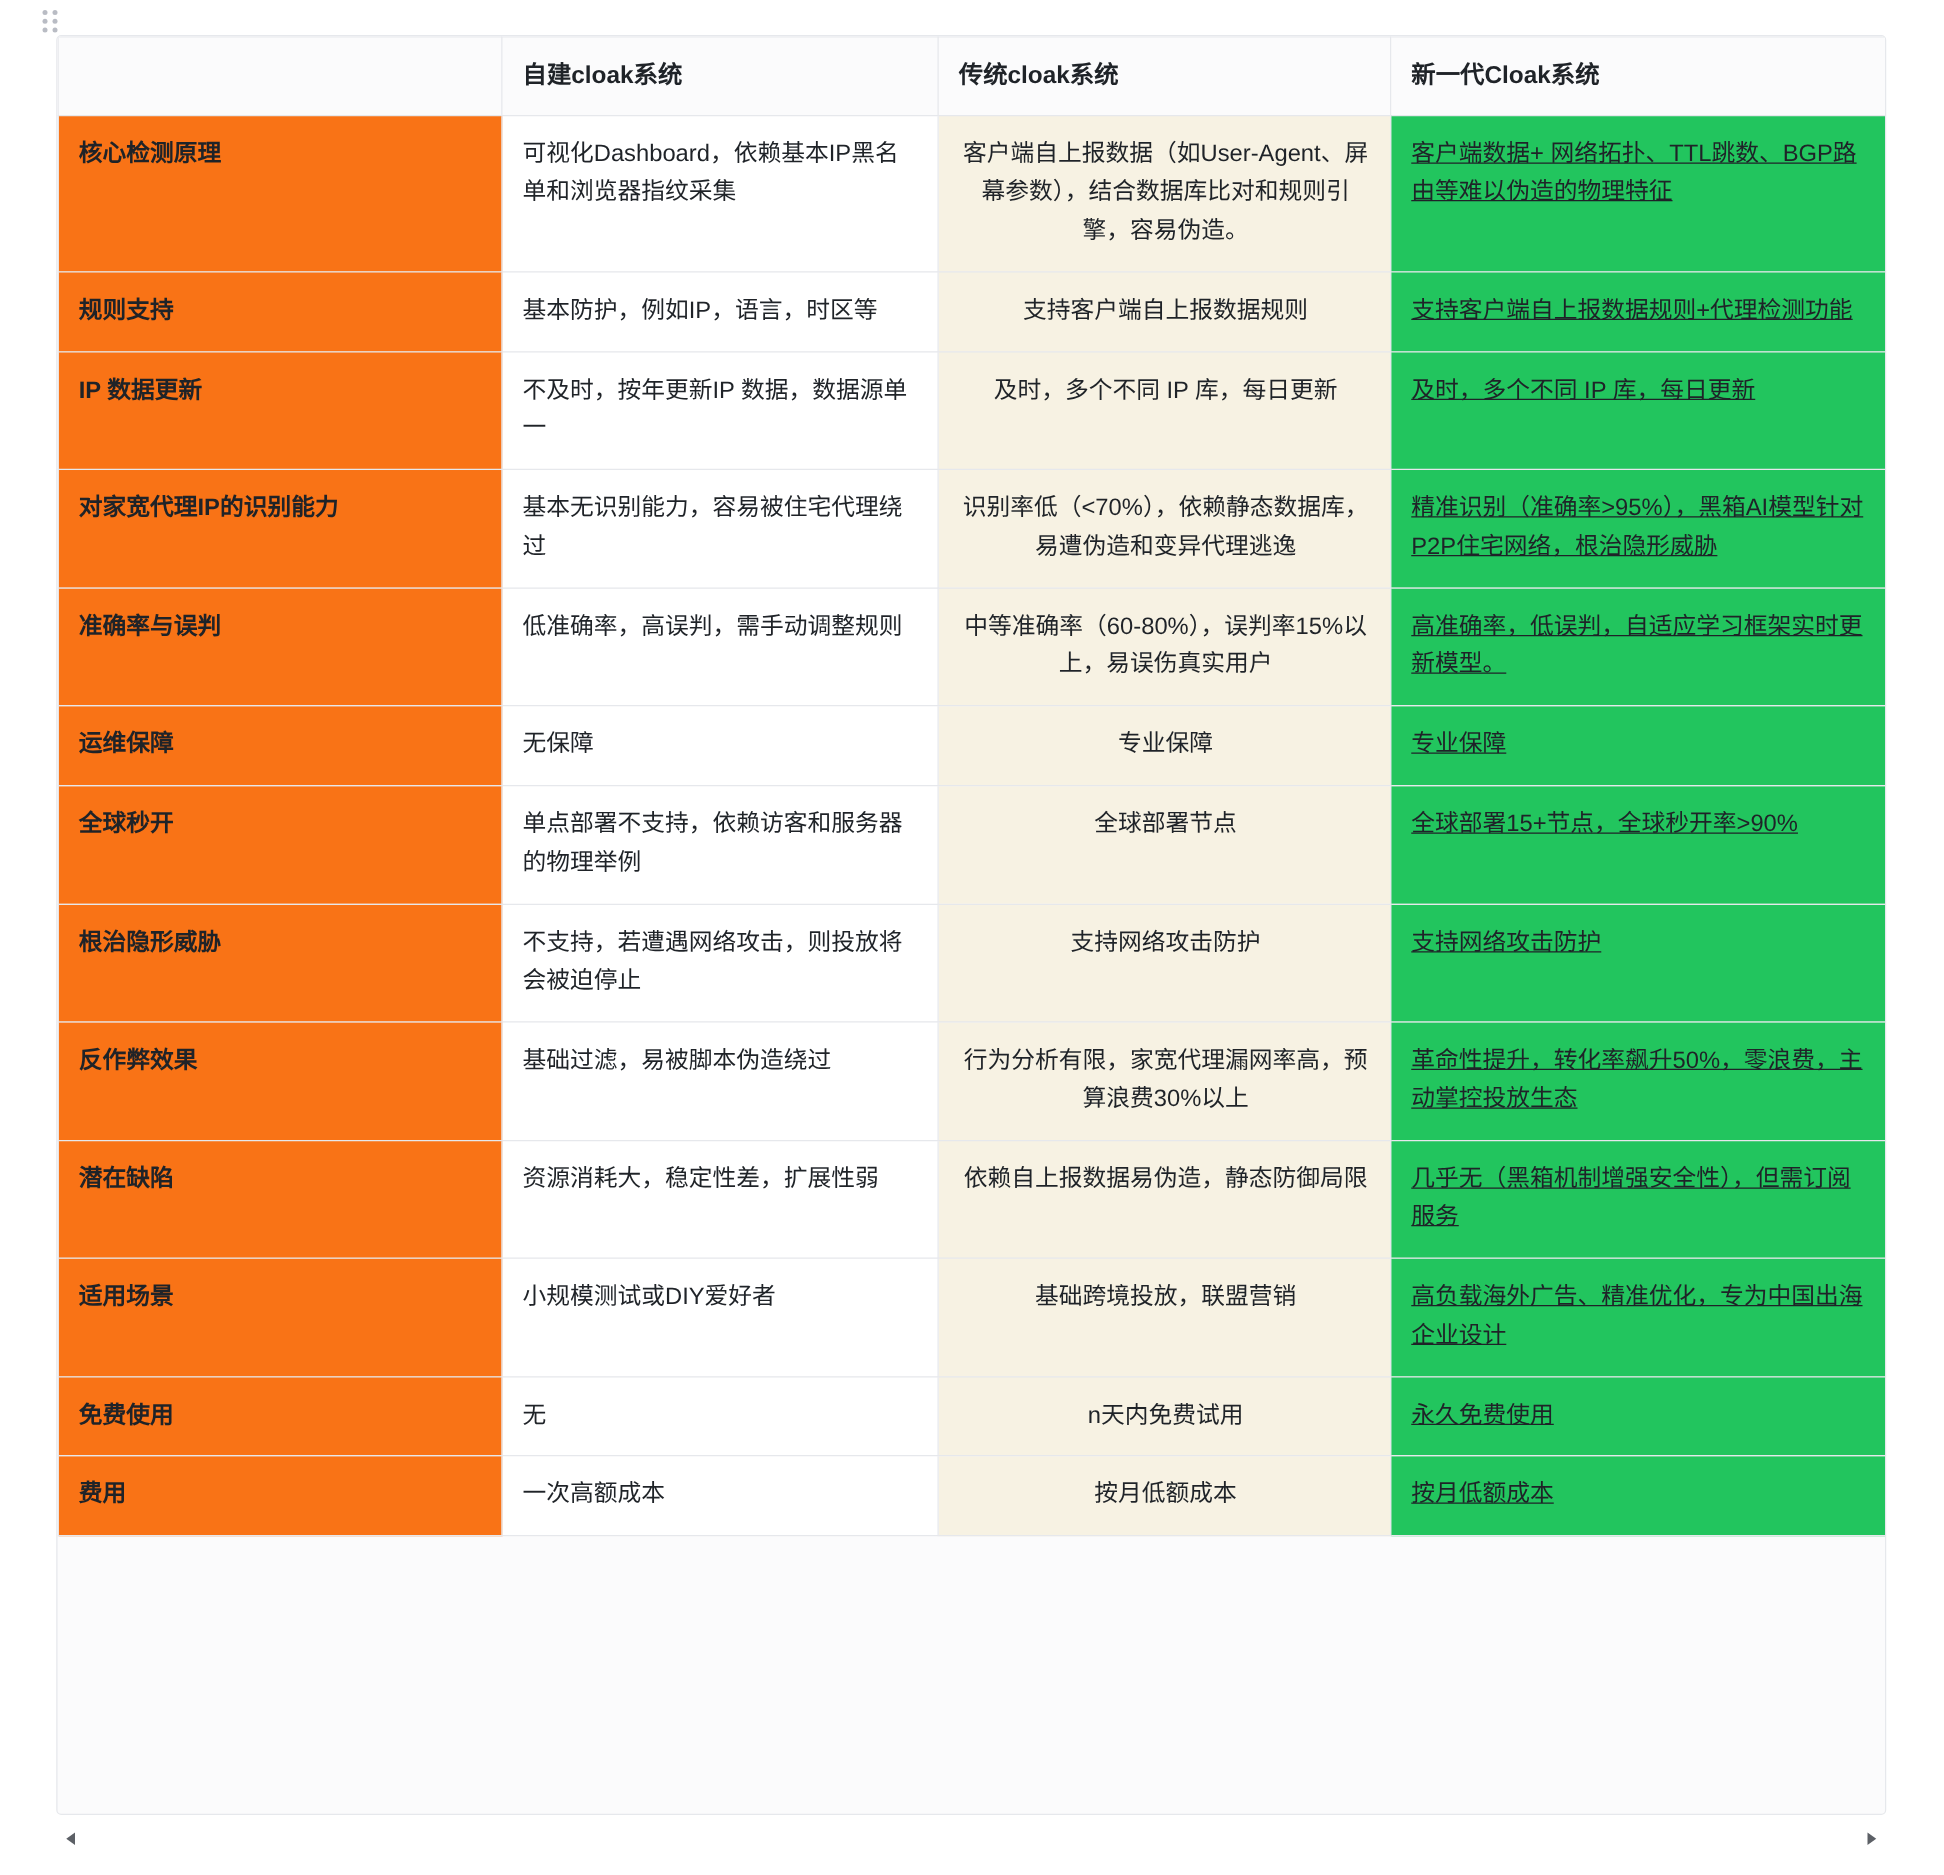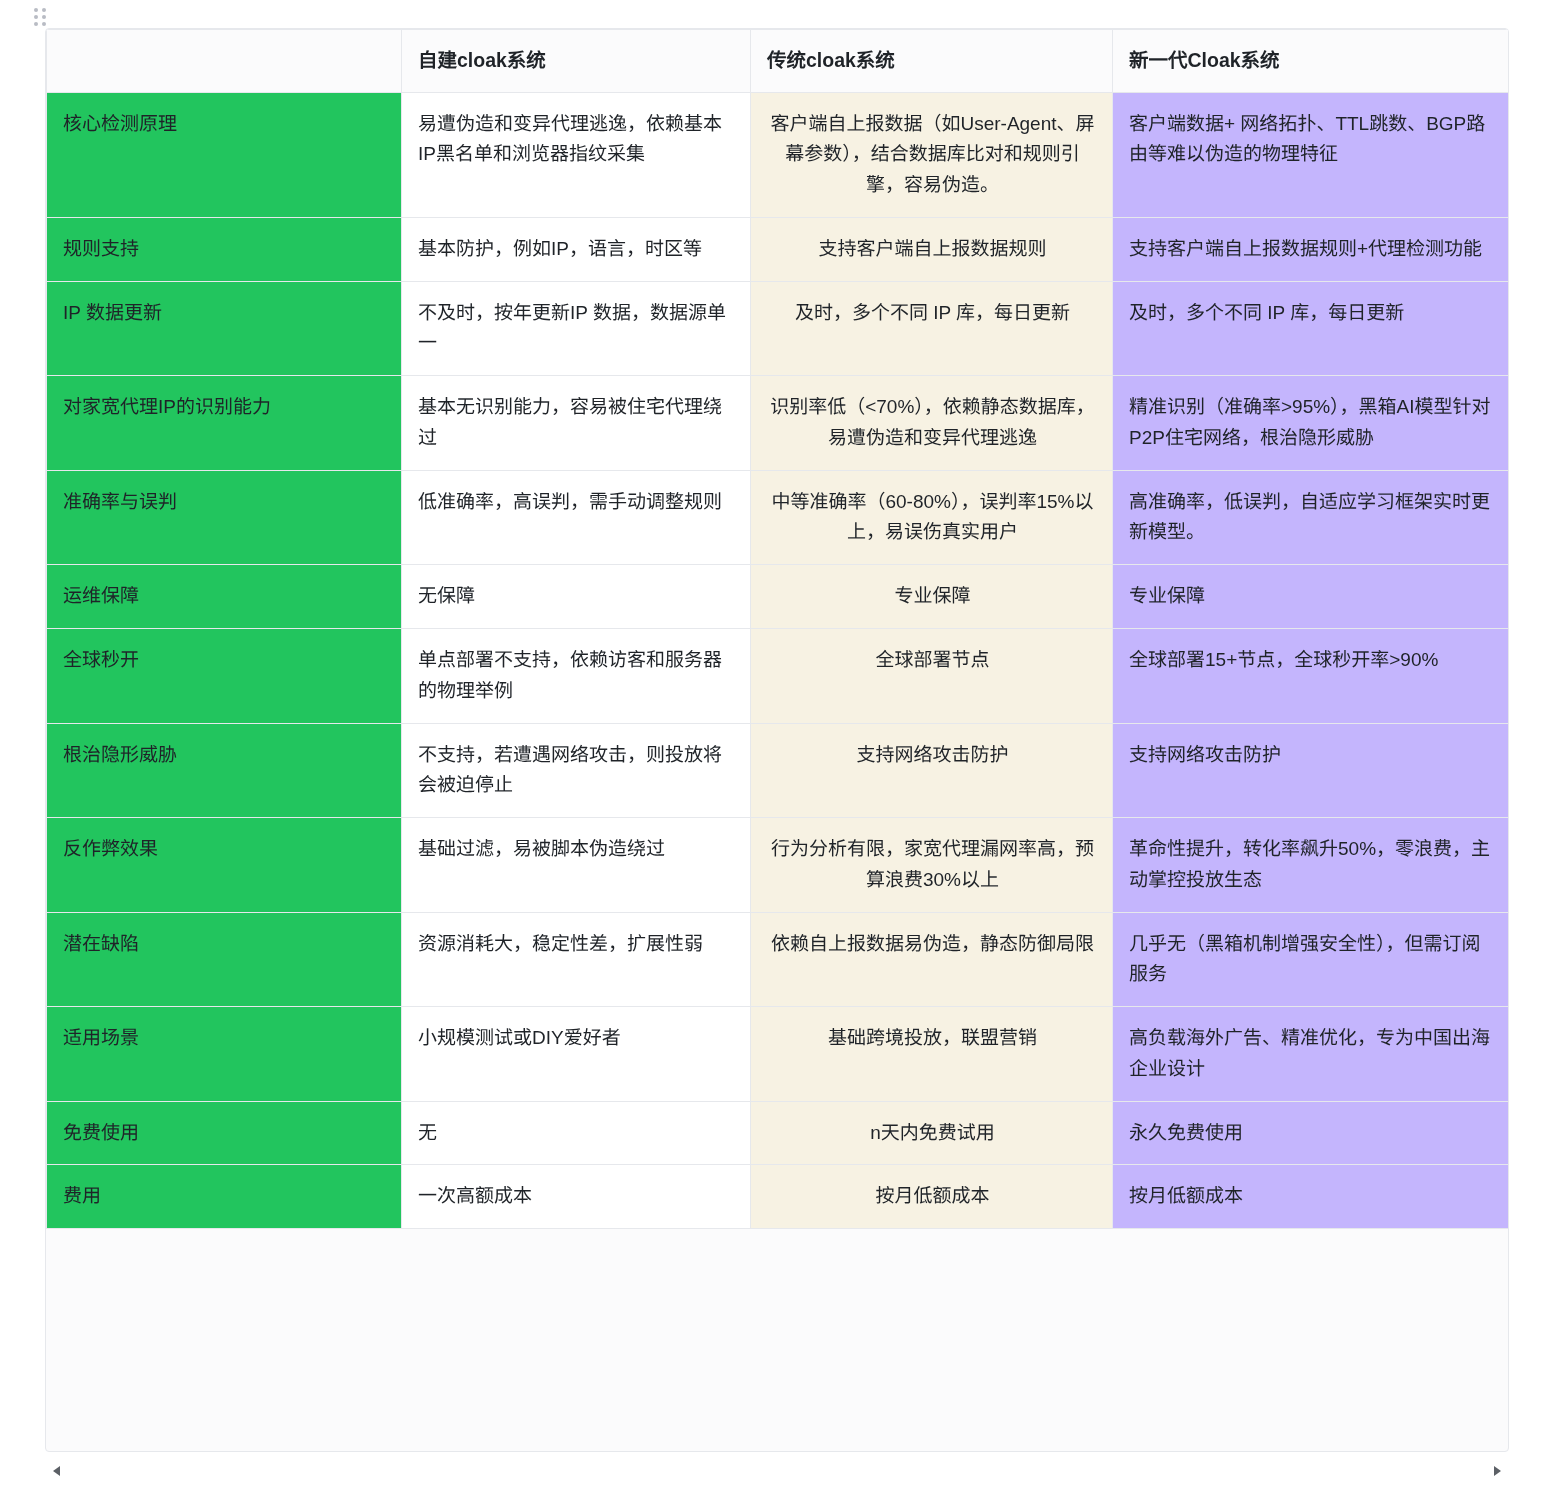--- a/index.html
+++ b/index.html
@@ -82,27 +82,27 @@
     background: #fbfbfc;
     font-weight: 700;
     font-size: 19.5px;
     padding-top: 15px;
     padding-bottom: 15px;
     color: #1f2328;
   }
   table.cmp thead th.blank { background: #fbfbfc; }
 
   table.cmp tbody td.rowhead {
-    background: #22c55e;
-    font-weight: 400;
+    background: #f97316;
+    font-weight: 700;
     font-size: 19px;
   }
   table.cmp tbody td.col-self { background: #ffffff; }
   table.cmp tbody td.col-trad { background: #f7f2e3; text-align: center; }
-  table.cmp tbody td.col-new  { background: #c4b5fd; }
+  table.cmp tbody td.col-new  { background: #22c55e; text-decoration: underline; }
 
   
   table.cmp thead th.col-trad,
   table.cmp thead th.col-new,
   table.cmp thead th.col-self { background: #fbfbfc; }
 
   
   .hscroll {
     position: absolute;
     left: 45px;
@@ -154,21 +154,21 @@
         <tr>
           <th class="blank"></th>
           <th class="col-self">自建cloak系统</th>
           <th class="col-trad">传统cloak系统</th>
           <th class="col-new">新一代Cloak系统</th>
         </tr>
       </thead>
       <tbody id="tbody">
           <tr>
             <td class="rowhead">核心检测原理</td>
-            <td class="col-self">易遭伪造和变异代理逃逸，依赖基本IP黑名单和浏览器指纹采集</td>
+            <td class="col-self">可视化Dashboard，依赖基本IP黑名单和浏览器指纹采集</td>
             <td class="col-trad">客户端自上报数据（如User-Agent、屏幕参数），结合数据库比对和规则引擎，容易伪造。</td>
             <td class="col-new">客户端数据+
 网络拓扑、TTL跳数、BGP路由等难以伪造的物理特征</td>
           </tr>
           <tr>
             <td class="rowhead">规则支持</td>
             <td class="col-self">基本防护，例如IP，语言，时区等</td>
             <td class="col-trad">支持客户端自上报数据规则</td>
             <td class="col-new">支持客户端自上报数据规则+代理检测功能</td>
           </tr>

